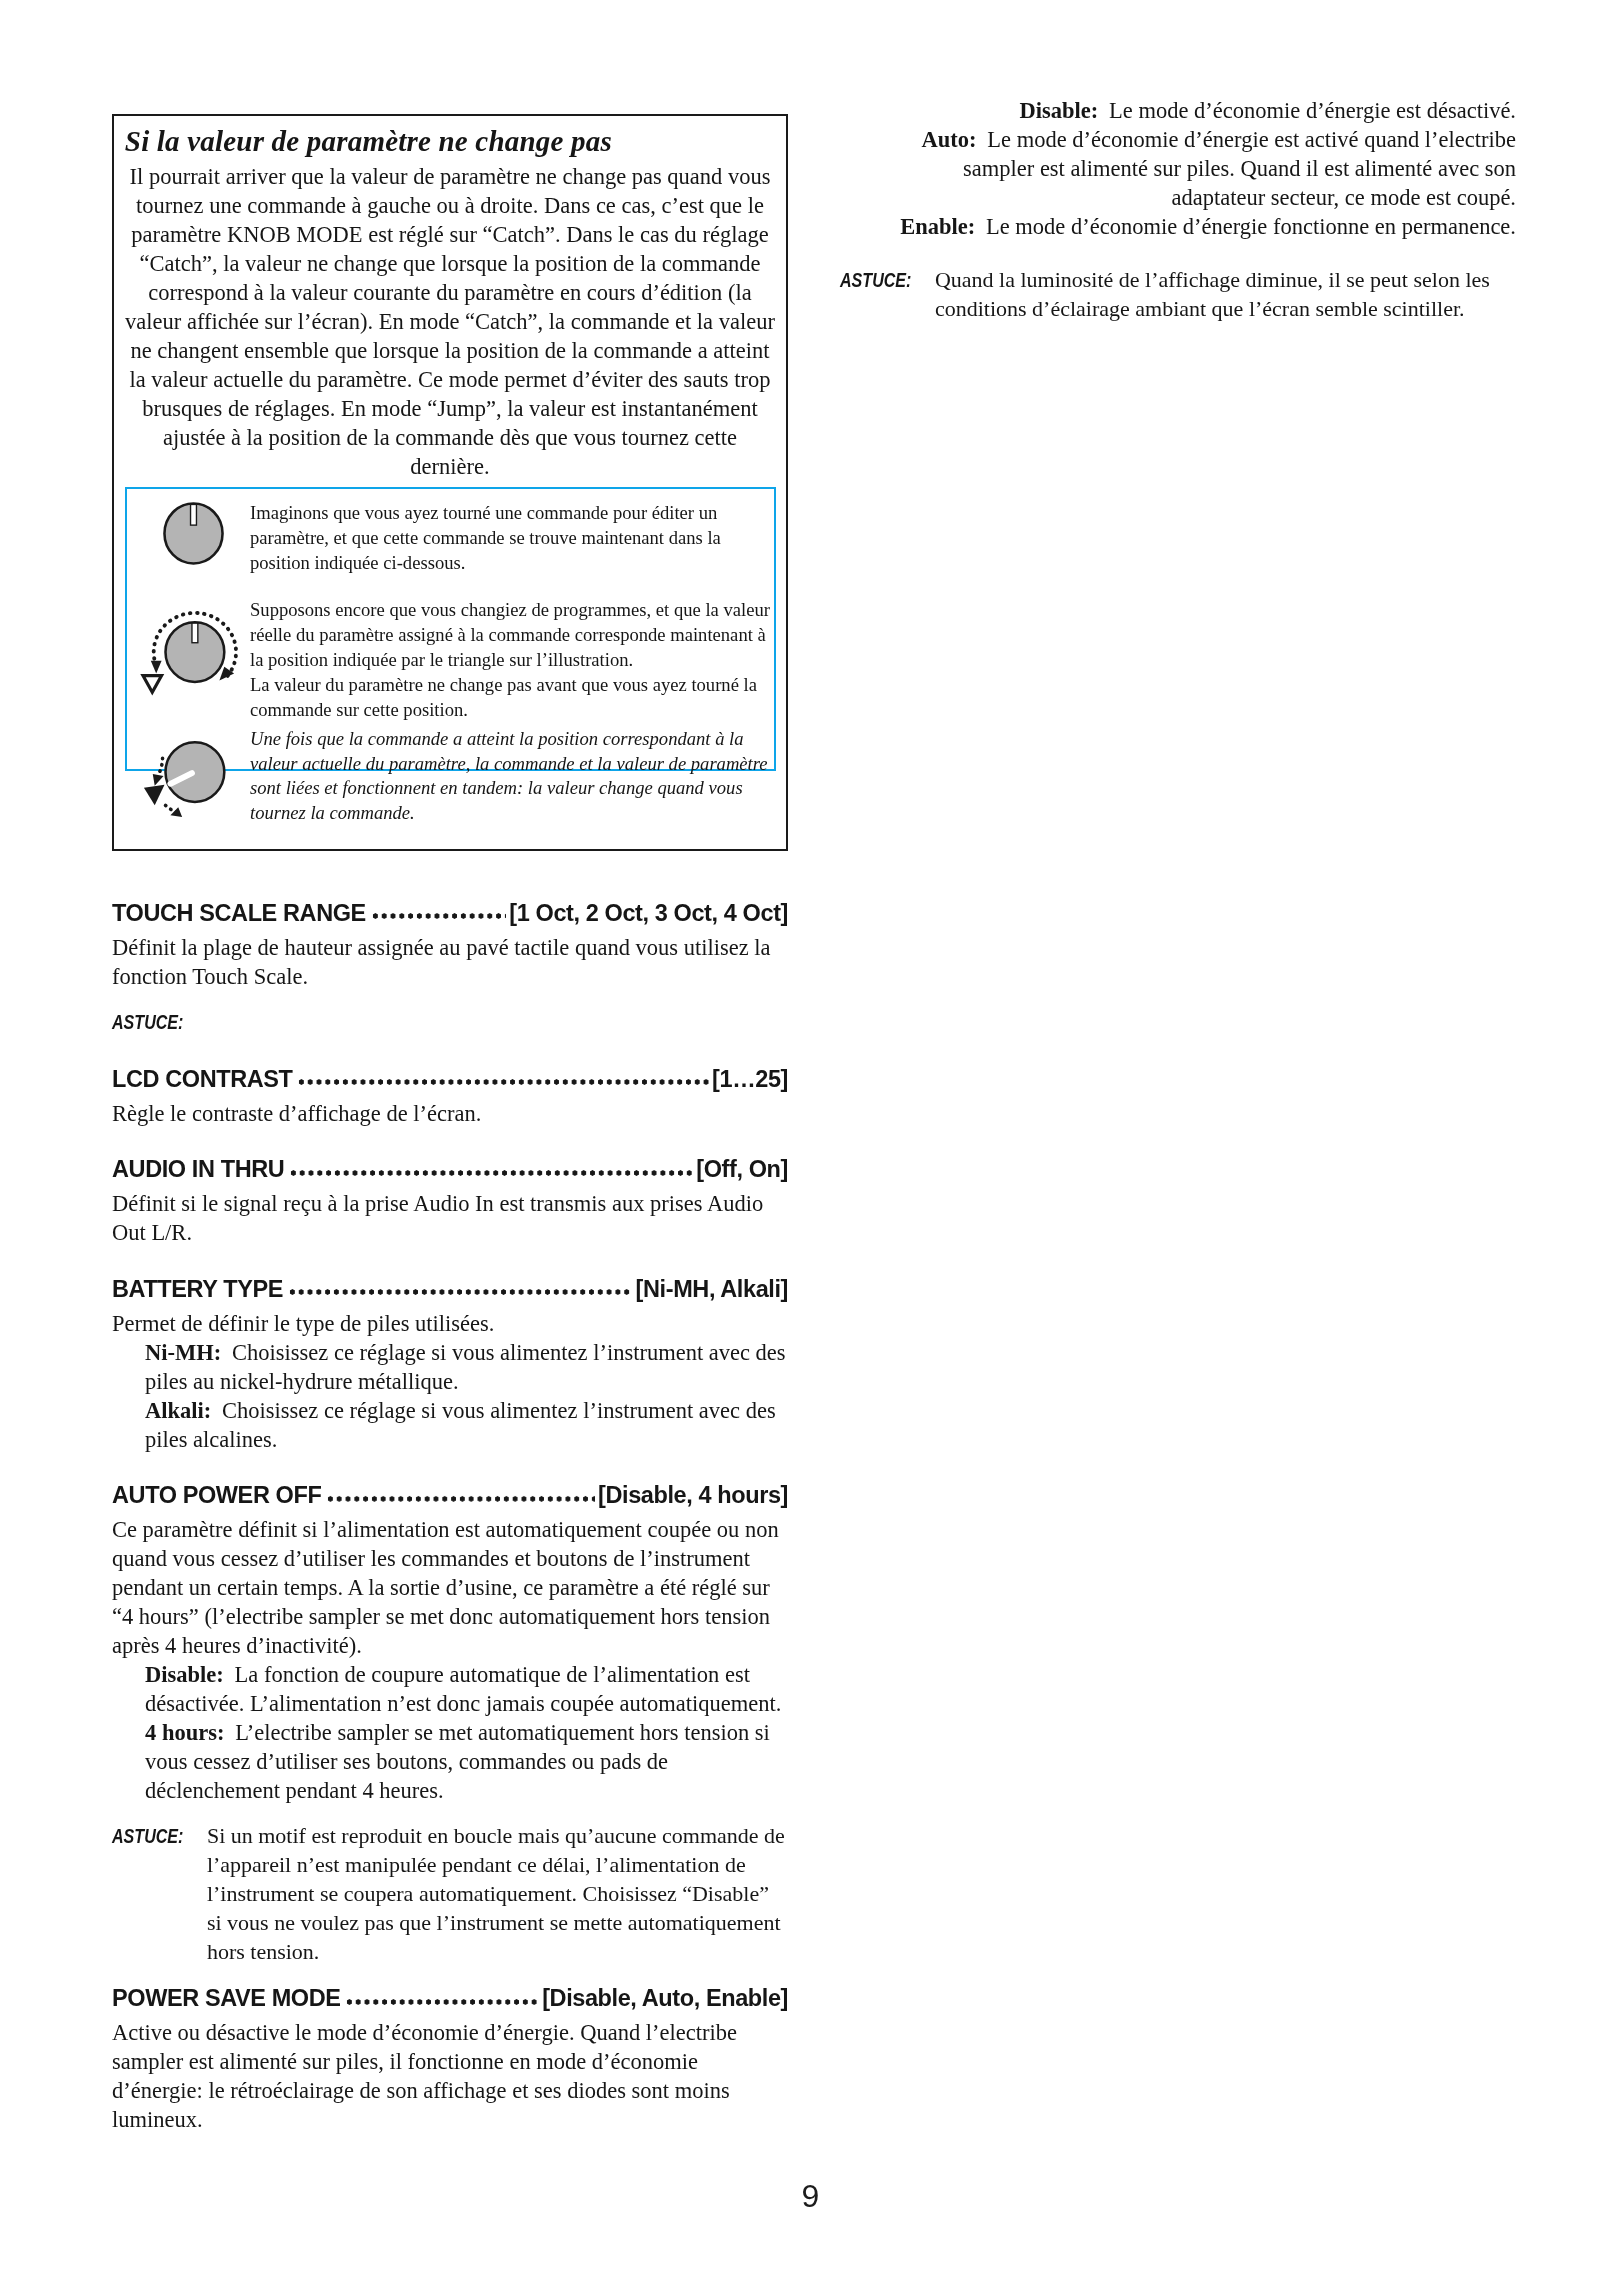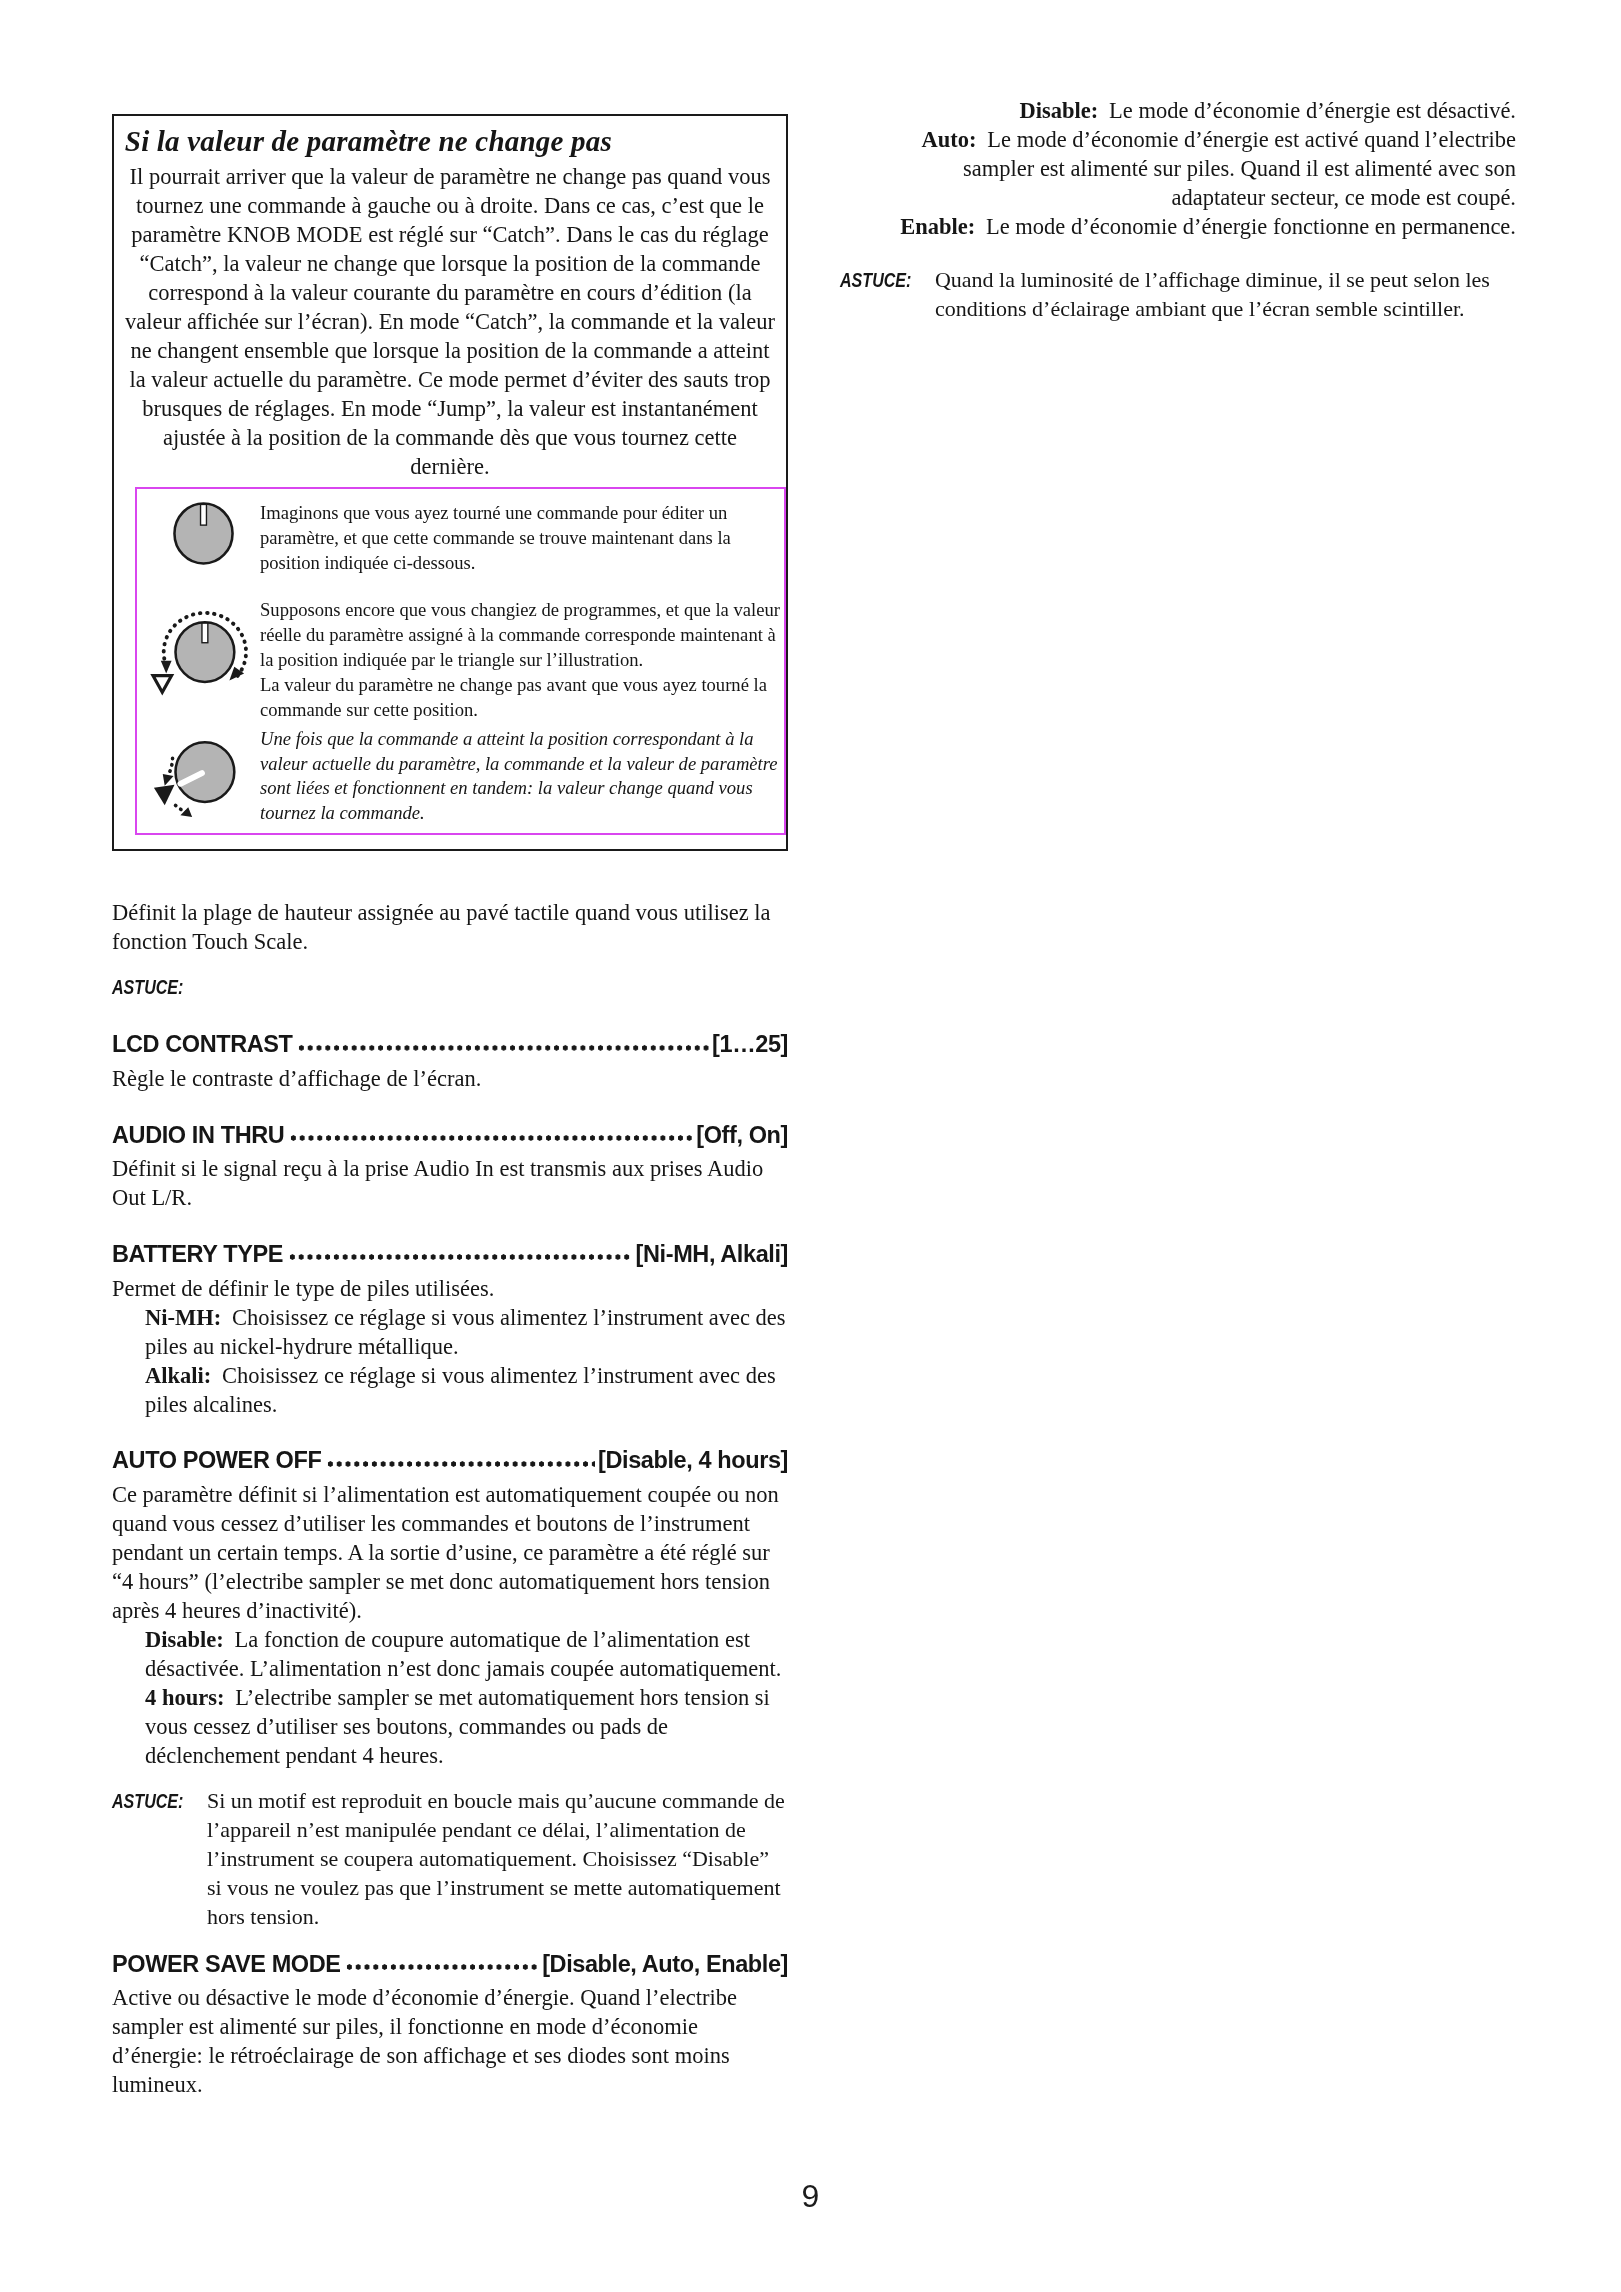--- a/index.html
+++ b/index.html
@@ -21,22 +21,22 @@
   }
   .note-title {
     font-weight:bold; font-style:italic; font-size:29px; line-height:35px;
     letter-spacing:0.2px;
   }
   .note-para {
     font-size:22.5px; line-height:29px; margin-top:2.9px; text-align:center;
   }
   .inner-box {
     position:absolute; box-sizing:border-box;
-    left:21px; top:371px; width:651px; height:348px;
-    border:2px solid #d946ef;
+    left:11px; top:371px; width:651px; height:284px;
+    border:2px solid #0ea5e9;
   }
   .fig-caption {
     position:absolute; left:123px; width:523px;
     font-size:18.6px; line-height:25px;
   }
   .fig-icon { position:absolute; }
 
   
   .param { margin-top:26.5px; }
   .param-head {
@@ -115,20 +115,25 @@
             <polygon points="6,64 27,61 17,82" fill="#1a1a1a"></polygon>
             <path d="M 28 82 A 38 38 0 0 0 42 90" fill="none" stroke="#1a1a1a" stroke-width="3.6" stroke-dasharray="0.5 6" stroke-linecap="round"></path>
             <polygon points="41,84 45,94 33,92" fill="#1a1a1a"></polygon>
           </svg>
         </div>
         <div class="fig-caption" style="top:238px; line-height:24.5px;font-style:italic;">Une fois que la commande a atteint la position correspondant à la valeur actuelle du paramètre, la commande et la valeur de paramètre sont liées et fonctionnent en tandem: la valeur change quand vous tournez la commande.</div>
       </div>
     </div>
 
     <div class="param" style="margin-top:47px;">
+      <div class="param-head">
+        <span>TOUCH SCALE RANGE</span>
+        <span class="leader"></span>
+        <span>[1 Oct, 2 Oct, 3 Oct, 4 Oct]</span>
+      </div>
       <div class="param-desc">Définit la plage de hauteur assignée au pavé tactile quand vous utilisez la fonction Touch Scale.</div>
       <div class="astuce">
         <span class="astuce-label">ASTUCE:</span>
       </div>
     </div>
 
     <div class="param">
       <div class="param-head">
         <span>LCD CONTRAST</span>
         <span class="leader"></span>

